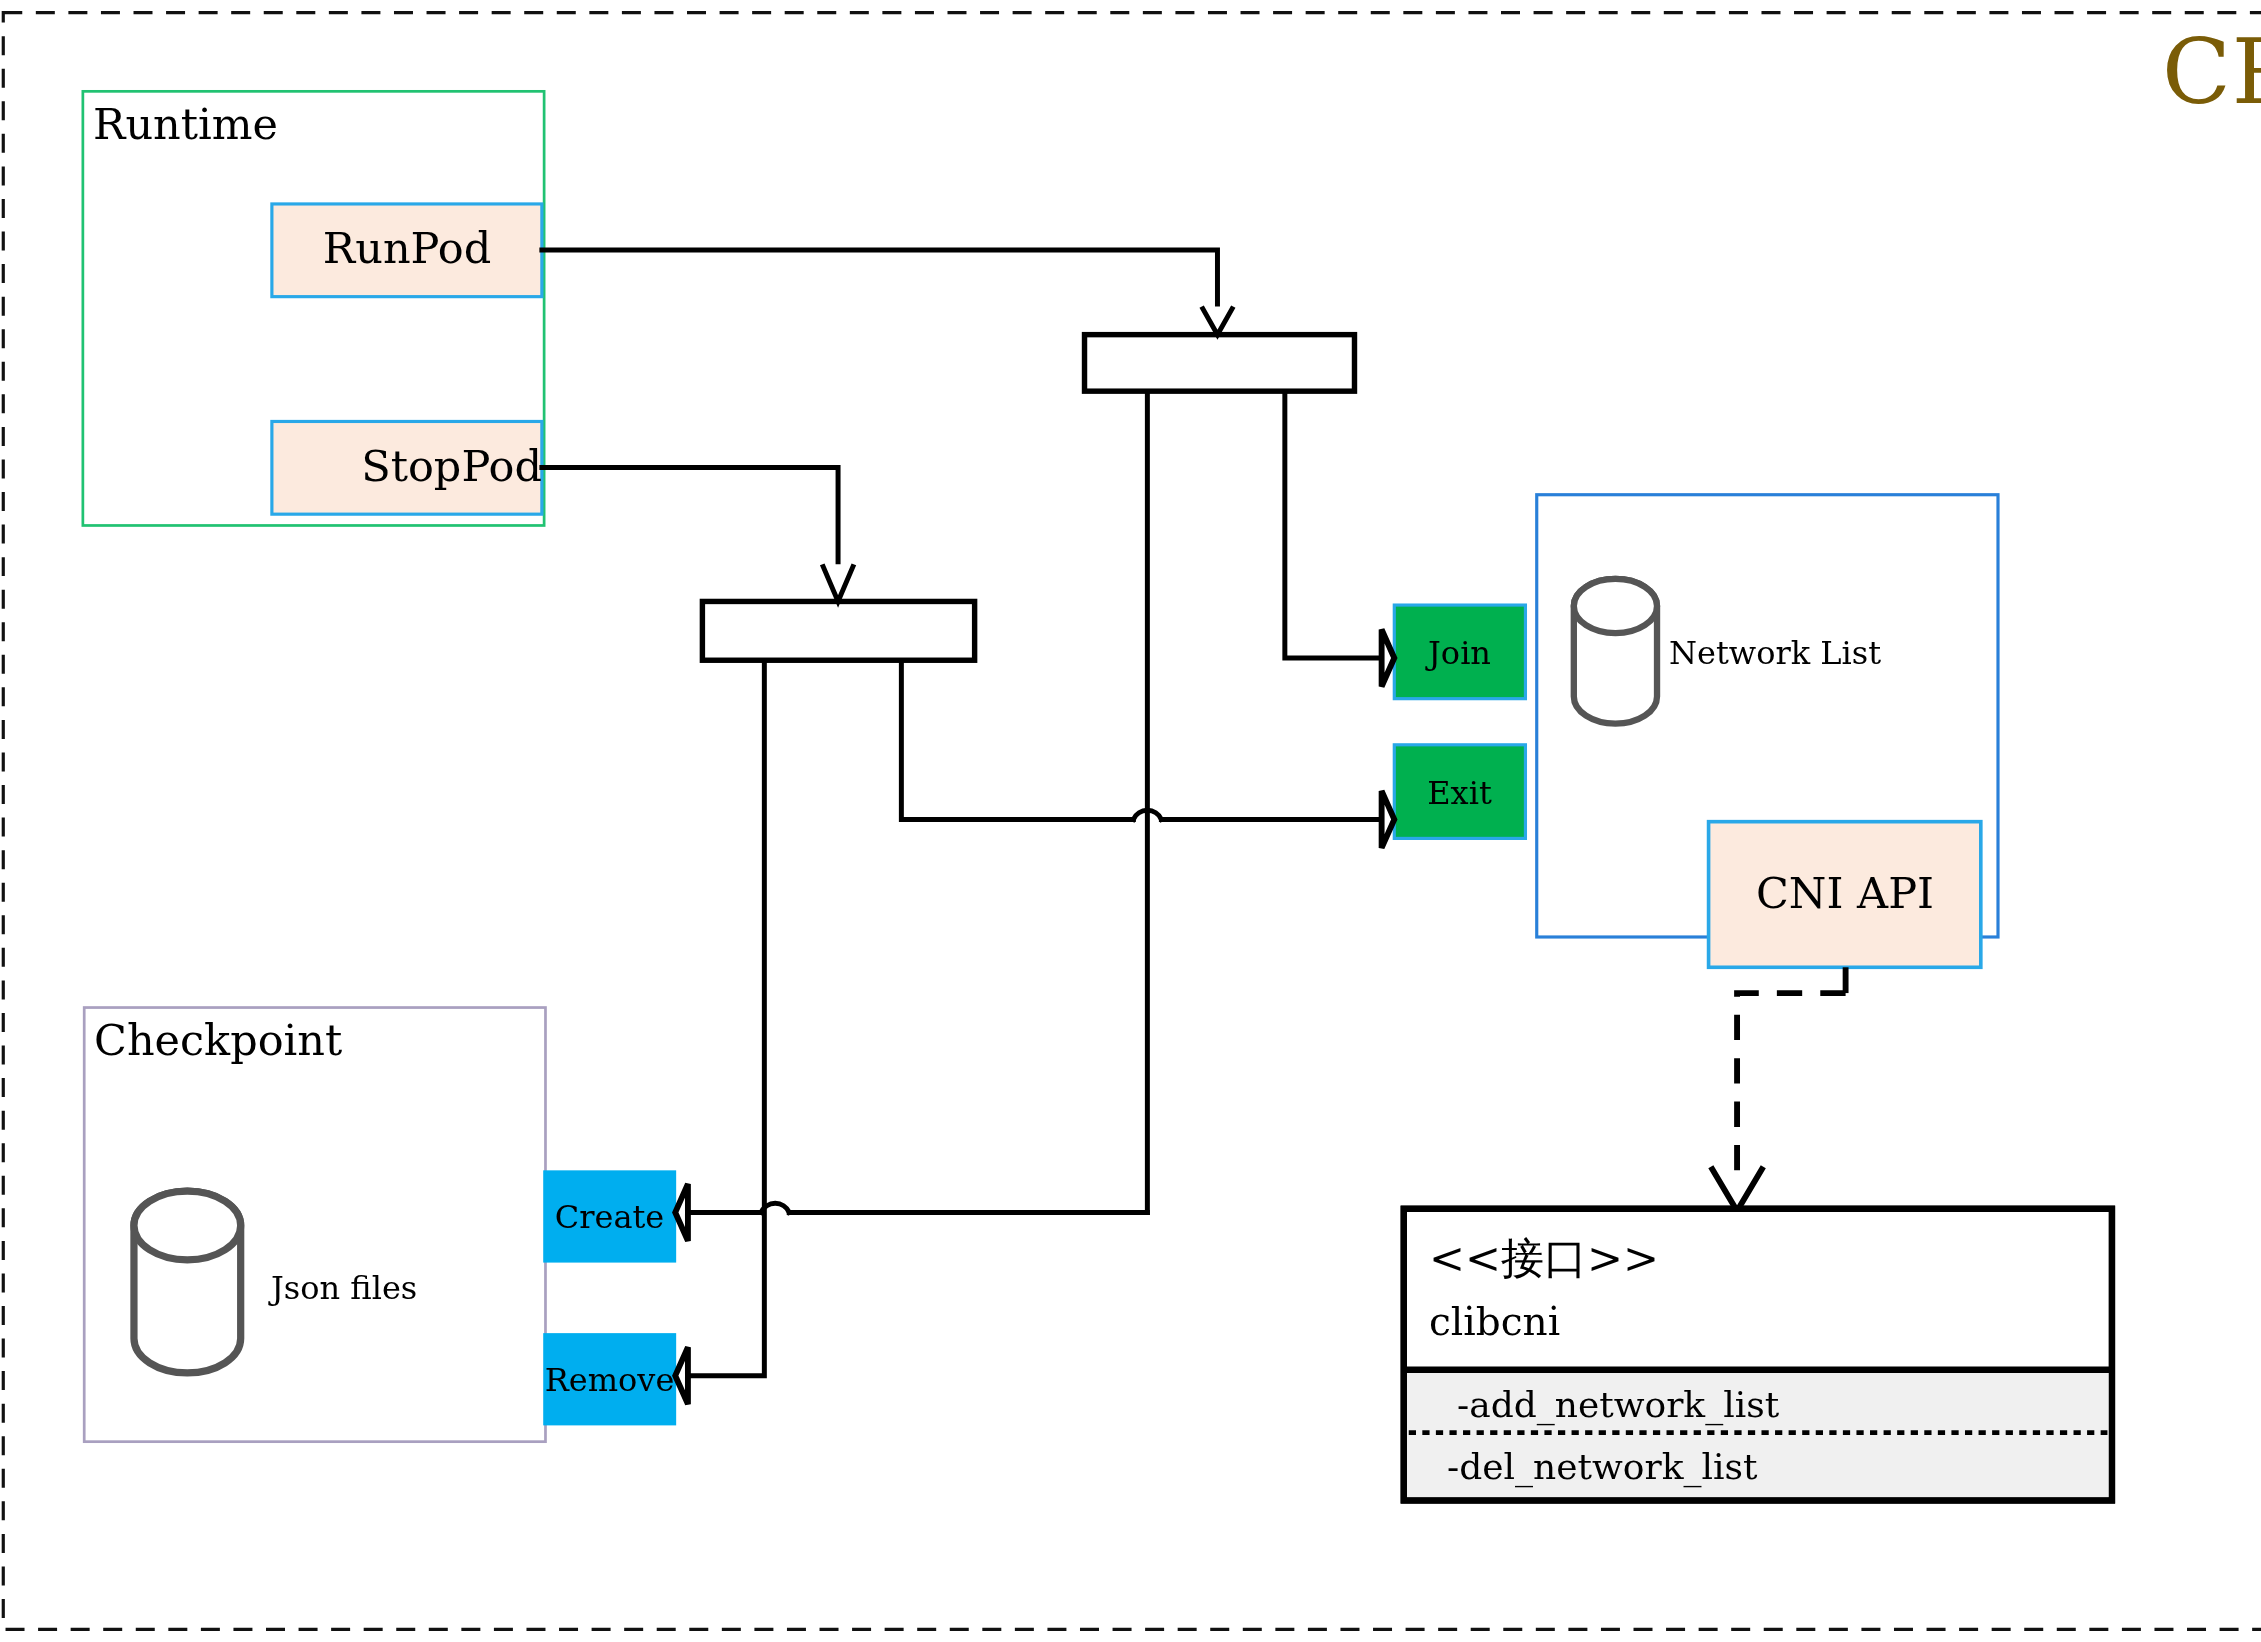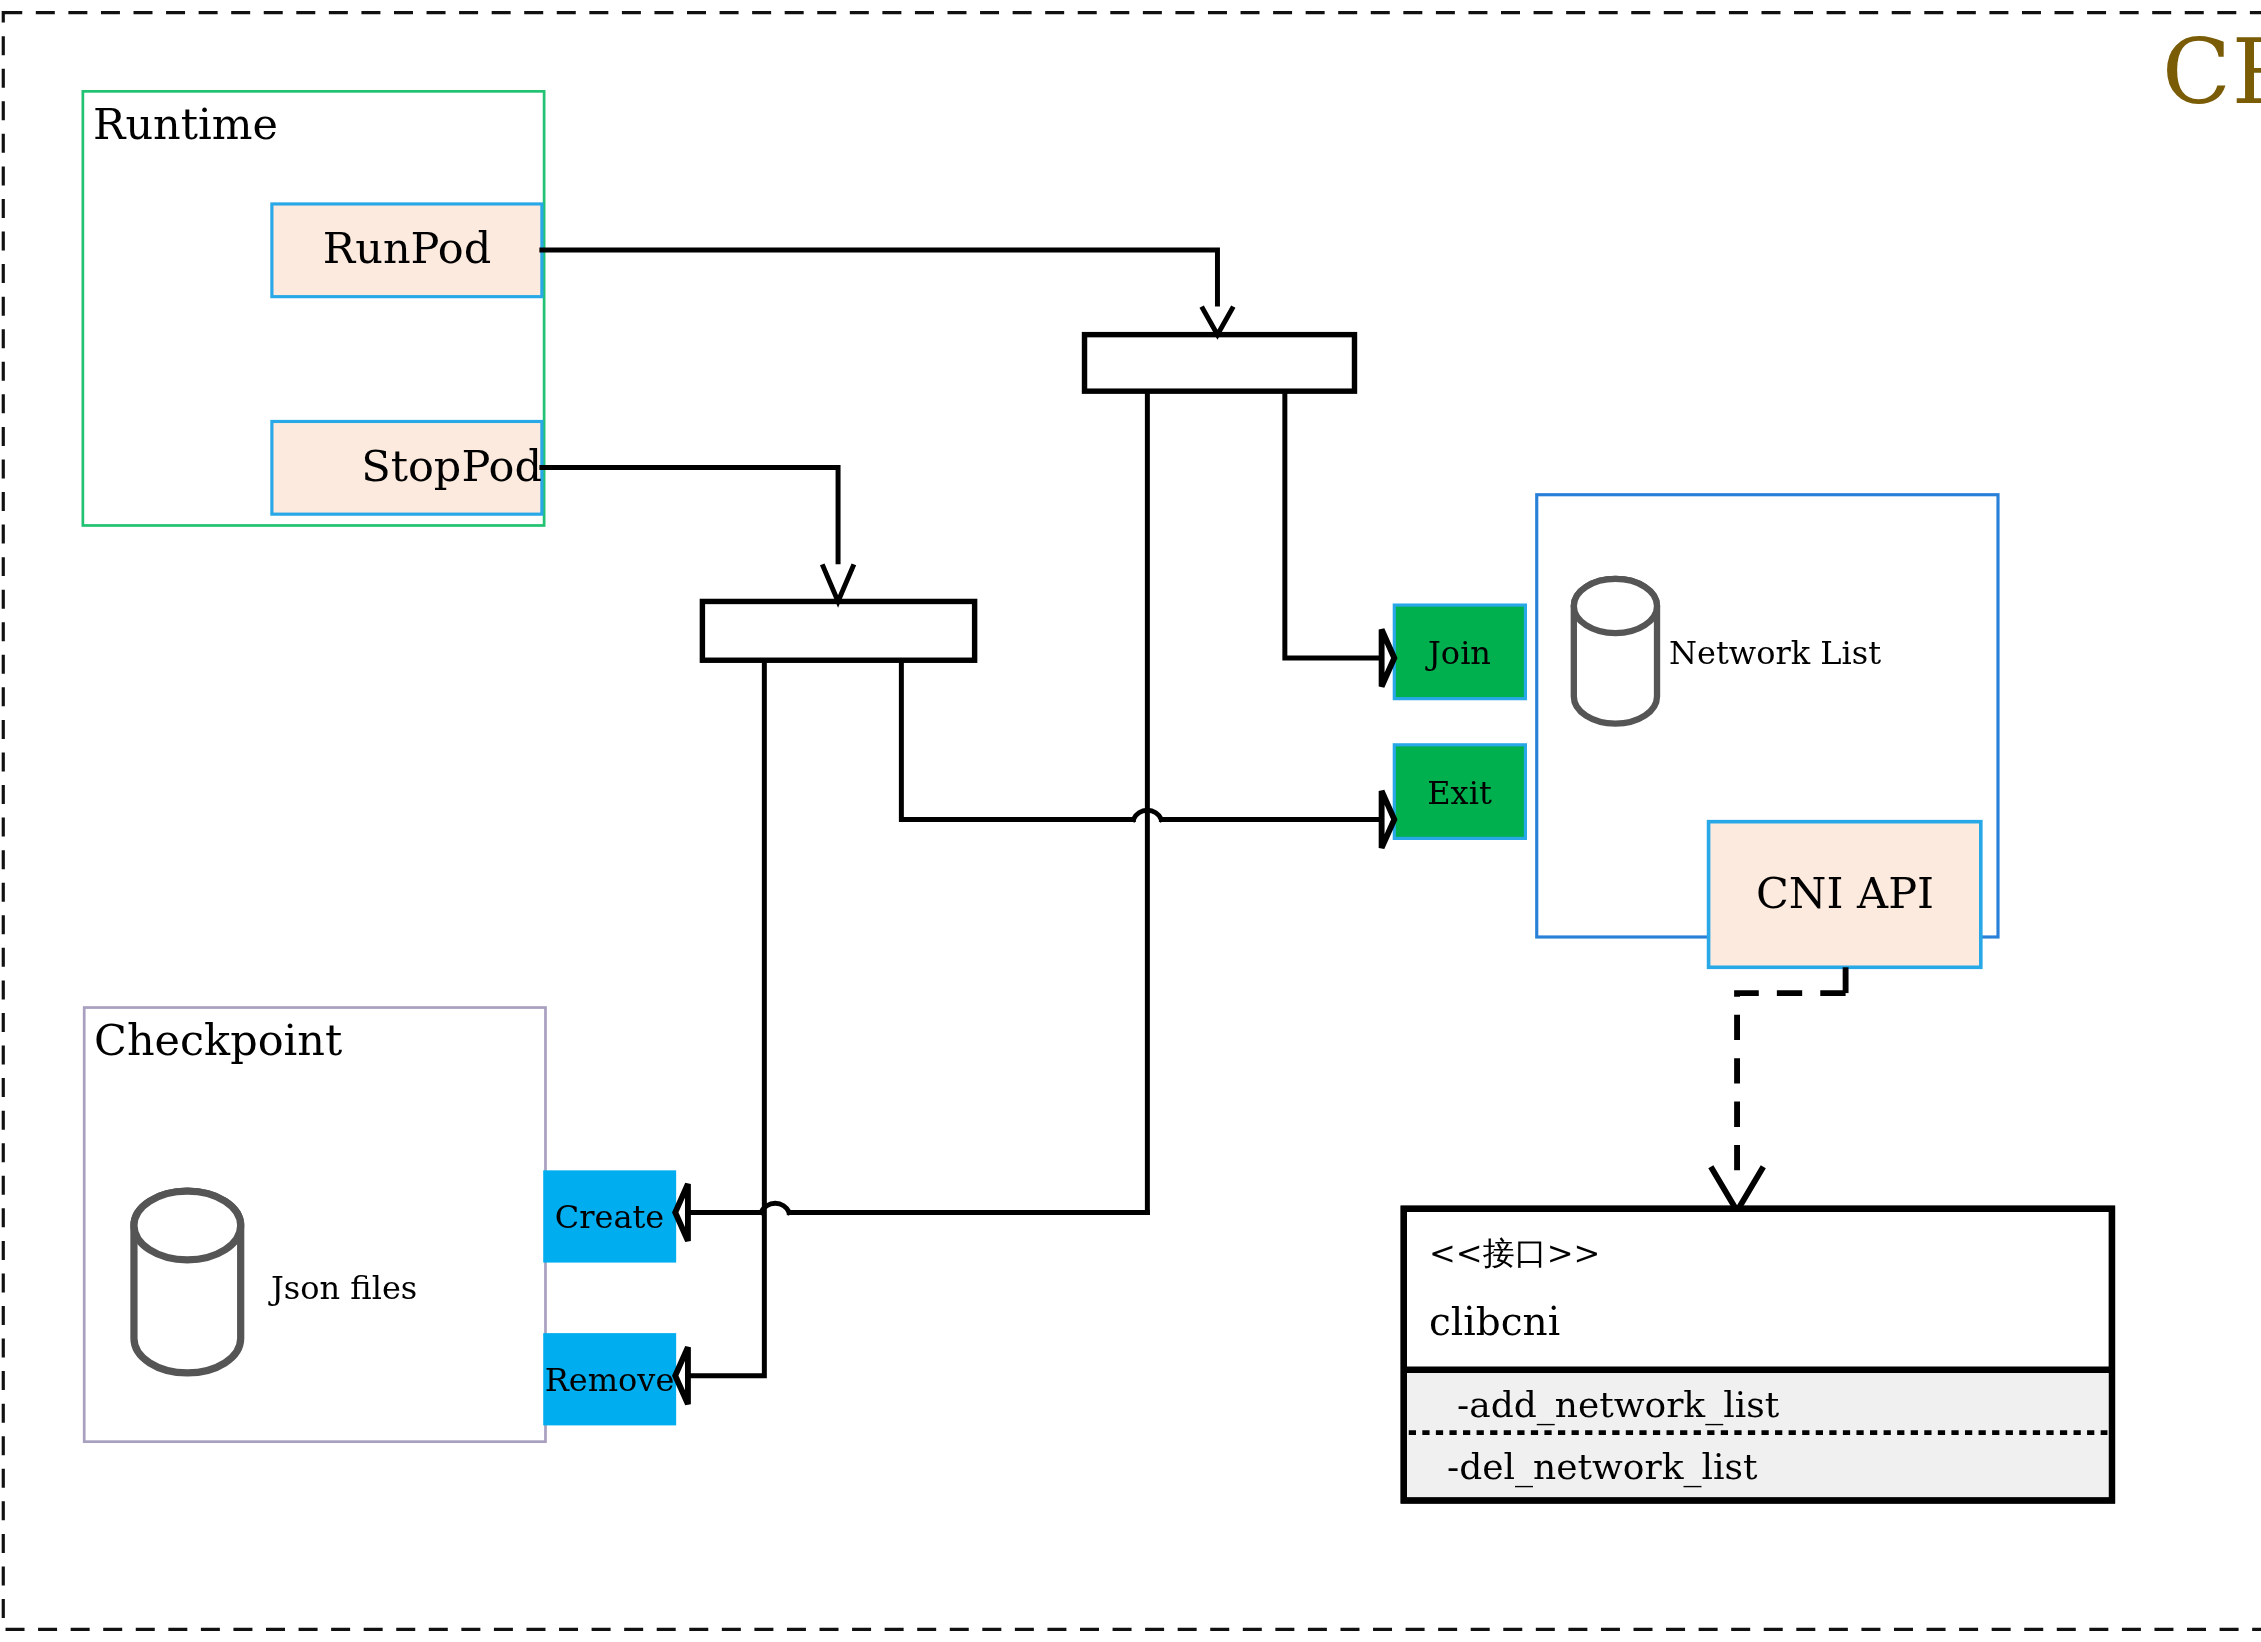--- a/index.html
+++ b/index.html
@@ -6,21 +6,21 @@
   body{font-family:"DejaVu Serif", serif;}
   #stage{position:relative;width:2335px;height:1642px;background:#fff;overflow:hidden;}
   svg.layer{position:absolute;left:0;top:0;width:2335px;height:1642px;}
   .txt{position:absolute;white-space:pre;font-family:"DejaVu Serif", serif;color:#000;line-height:1;}
   .title-cri{font-family:"DejaVu Serif", serif;font-size:90px;color:#7a5c07;letter-spacing:0.9px;}
   .lbl-grp{font-size:43px;}
   .lbl-box{font-size:43px;}
   .lbl-sm{font-size:32px;}
   .lbl-iface{font-size:39px;}
   .lbl-op{font-size:36px;}
-  .lbl-stereo{font-size:32px;}
+  .lbl-stereo{font-size:43px;}
 </style>
 </head>
 <body>
 
 <div id="stage">
 
   <svg class="layer" viewBox="0 0 5163 3631">
     <defs>
       <marker id="hollowTriDown" markerWidth="60" markerHeight="60" refX="30" refY="56" orient="auto" markerUnits="userSpaceOnUse">
         <path d="M8,2 L30,56 L52,2" fill="#ffffff" stroke="#000" stroke-width="6"></path>

